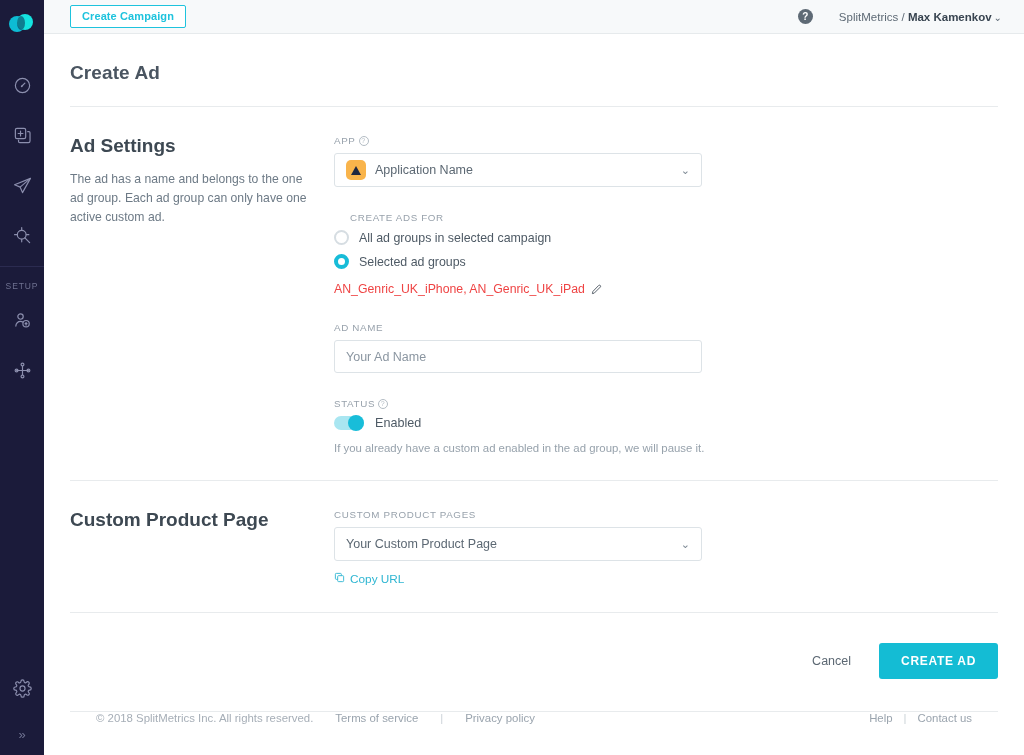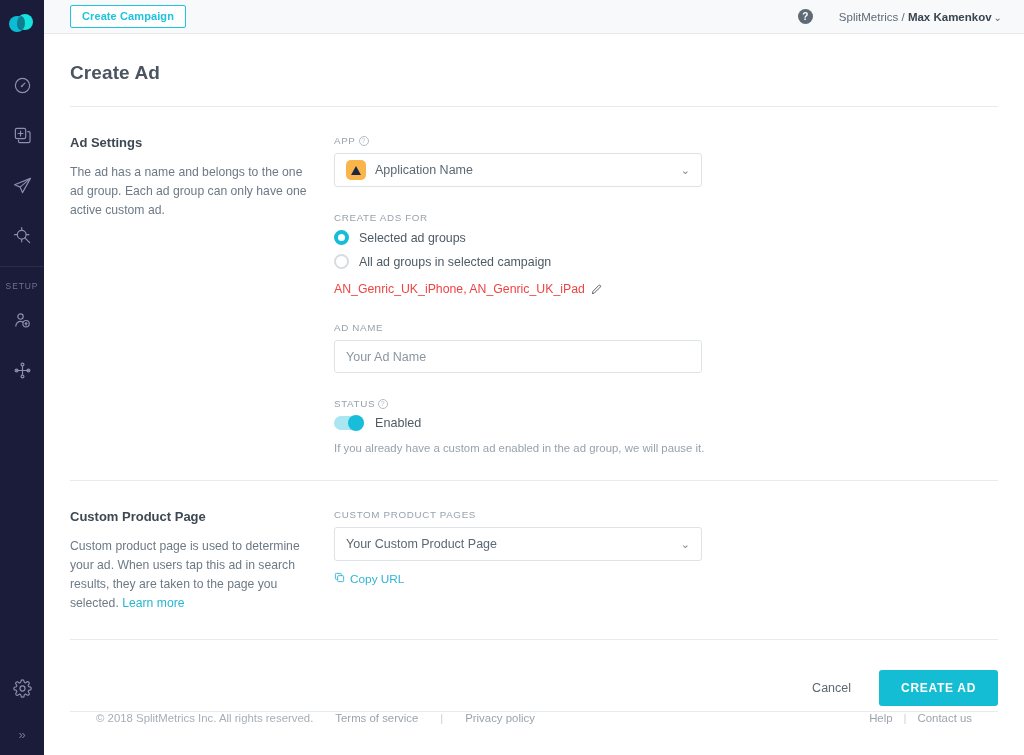--- a/index.html
+++ b/index.html
@@ -75,21 +75,21 @@
   .content { flex: 1 1 auto; padding: 0 26px 0 26px; overflow: hidden; }
 
   .page-title {
     font-size: 19px; color: #4a5561; font-weight: bold;
     margin: 28px 0 22px 0; letter-spacing: .1px;
   }
   .hr { height: 1px; background: #e8ebed; width: 100%; }
 
   .section { display: flex; padding: 28px 0 26px 0; }
   .sec-left { width: 240px; flex: 0 0 240px; }
-  .sec-title { font-size: 13px; font-weight: bold; color: #3d4852; margin-bottom: 13px; }
+  .sec-title { font-size: 19px; font-weight: bold; color: #3d4852; margin-bottom: 13px; }
   .sec-desc { font-size: 12.2px; color: #6d7a86; line-height: 1.55; }
   .sec-desc a { color: #26b6cf; text-decoration: none; }
   .sec-right { flex: 1 1 auto; padding-left: 24px; }
 
   .field-label {
     font-size: 9.8px; letter-spacing: .65px; color: #98a2ac;
     text-transform: uppercase; margin-bottom: 7px; display:flex; align-items:center; gap:3px;
   }
   .info-i {
     display:inline-flex; width:10px; height:10px; border-radius:50%;
@@ -292,29 +292,29 @@
             <i class="info-i">?</i>
           </div>
           <div class="select-box">
             <span class="app-icon">
                 <span class="tri"></span>
               </span>
             <span class="val">Application Name</span>
             <span class="caret">⌄</span>
           </div>
 
-          <div class="field-label" style="margin-top:25px;">CREATE ADS FOR</div>
-
+          <div class="field-label" style="margin-top:25px;margin-left:16px;">CREATE ADS FOR</div>
+
+          <div class="radio-row">
+            <span class="radio"></span>
+            <span class="radio-label muted">All ad groups in selected campaign</span>
+          </div>
           <div class="radio-row">
             <span class="radio on"></span>
             <span class="radio-label">Selected ad groups</span>
-          </div>
-          <div class="radio-row">
-            <span class="radio"></span>
-            <span class="radio-label muted">All ad groups in selected campaign</span>
           </div>
 
           <div class="adgroups">
             <span>AN_Genric_UK_iPhone,  AN_Genric_UK_iPad</span>
             <span class="pencil">
               <svg width="11" height="11" viewBox="0 0 24 24" fill="none" stroke="#4b5560" stroke-width="2" stroke-linecap="round" stroke-linejoin="round">
                 <path d="M17 3a2.5 2.5 0 0 1 3.5 3.5L7 20l-4 1 1-4z"></path>
               </svg>
             </span>
           </div>
@@ -335,21 +335,20 @@
           <div class="hint">If you already have a custom ad enabled in the ad group, we will pause it.</div>
 
         </div>
       </div>
 
       <div class="hr"></div>
 
       <div class="section">
         <div class="sec-left">
           <div class="sec-title">Custom Product Page</div>
-          <div class="sec-desc"><span>Custom product page is used to determine your ad. When users tap this ad in search results, they are taken to the page you selected. </span><a>Learn more</a></div>
         </div>
         <div class="sec-right">
           <div class="field-label">CUSTOM PRODUCT PAGES</div>
           <div class="select-box">
             <span class="val">Your Custom Product Page</span>
             <span class="caret">⌄</span>
           </div>
           <div class="copy-url">
             <span>
               <svg width="11" height="11" viewBox="0 0 24 24" fill="none" stroke="#2fb6d2" stroke-width="2">

